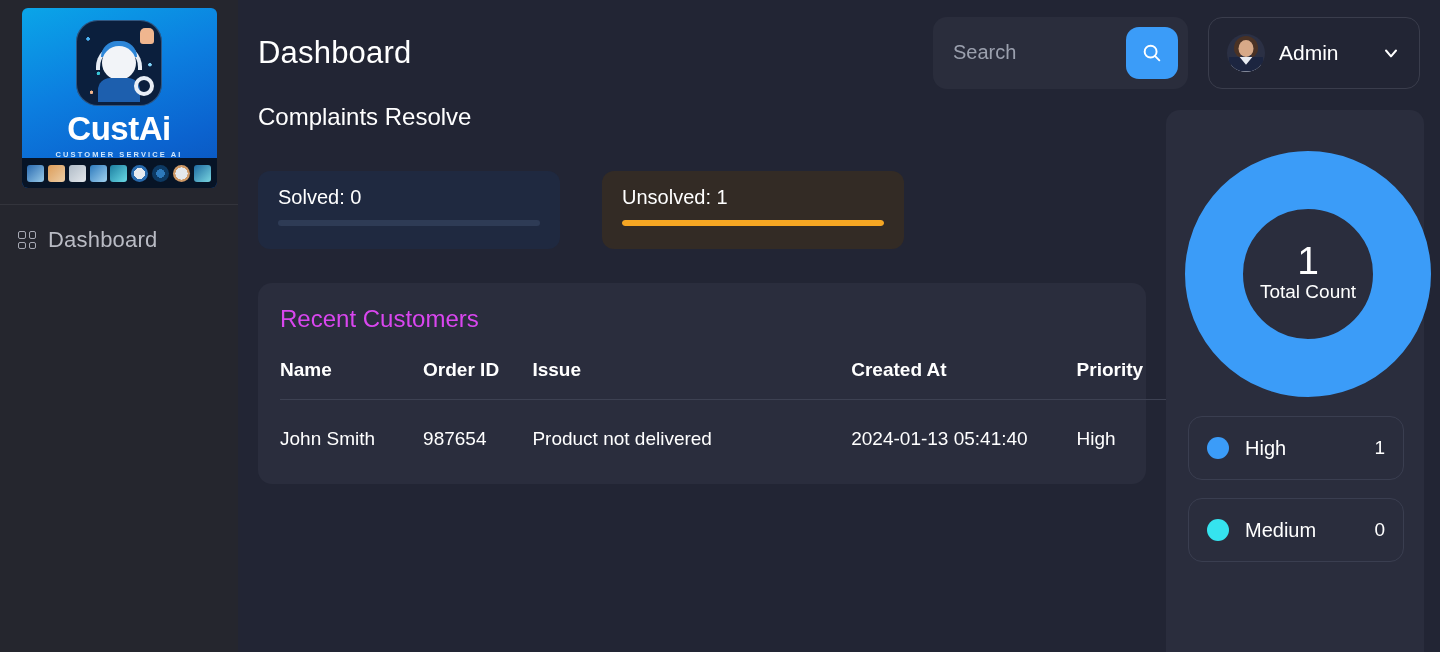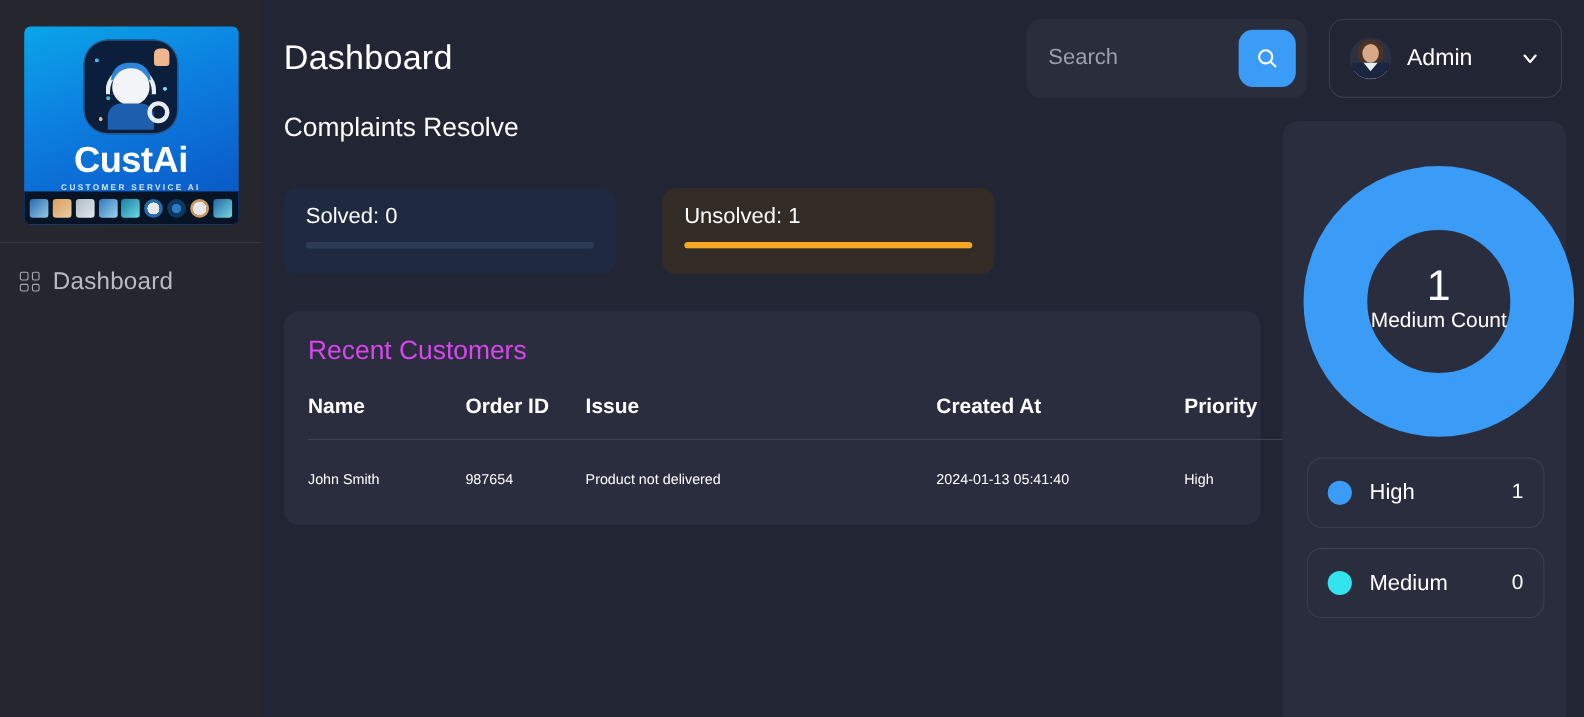--- a/index.html
+++ b/index.html
@@ -22,21 +22,21 @@
   #sidebar {
     width: 238px;
     height: 652px;
     background: #25262e;
     flex: 0 0 238px;
     display: flex;
     flex-direction: column;
   }
 
   #logo-wrap {
-    padding: 24px 0 0 0;
+    padding: 8px 0 0 0;
     display: flex;
     justify-content: center;
   }
 
   #logo-card {
     width: 195px;
     height: 180px;
     border-radius: 6px;
     overflow: hidden;
     position: relative;
@@ -363,21 +363,21 @@
   th {
     text-align: left;
     font-size: 19px;
     font-weight: 700;
     color: #ffffff;
     padding: 0 0 18px 0;
     border-bottom: 1px solid #3d4152;
     white-space: nowrap;
   }
   td {
-    font-size: 13px;
+    font-size: 19px;
     font-weight: 400;
     color: #ffffff;
     padding: 28px 0 0 0;
     white-space: nowrap;
   }
   td.bold-cell { font-weight: 700; }
   col.c-name     { width: 127px; }
   col.c-order    { width: 97px;  }
   col.c-issue    { width: 283px; }
   col.c-created  { width: 200px; }
@@ -598,21 +598,21 @@
 
   <aside id="priority-panel">
 
 
     <div id="donut-wrap">
       <svg width="248" height="248" viewBox="0 0 248 248">
         <circle cx="124" cy="124" r="94" fill="none" stroke="#3b9cf8" stroke-width="58"></circle>
       </svg>
       <div id="donut-center">
         <div id="donut-value">1</div>
-        <div id="donut-caption">Medium Count</div>
+        <div id="donut-caption">Total Count</div>
       </div>
     </div>
 
     <div class="legend-row">
       <span class="legend-dot" style="background:#3b9cf8"></span>
       <span class="legend-label">High</span>
       <span class="legend-count">1</span>
     </div>
 
     <div class="legend-row">

